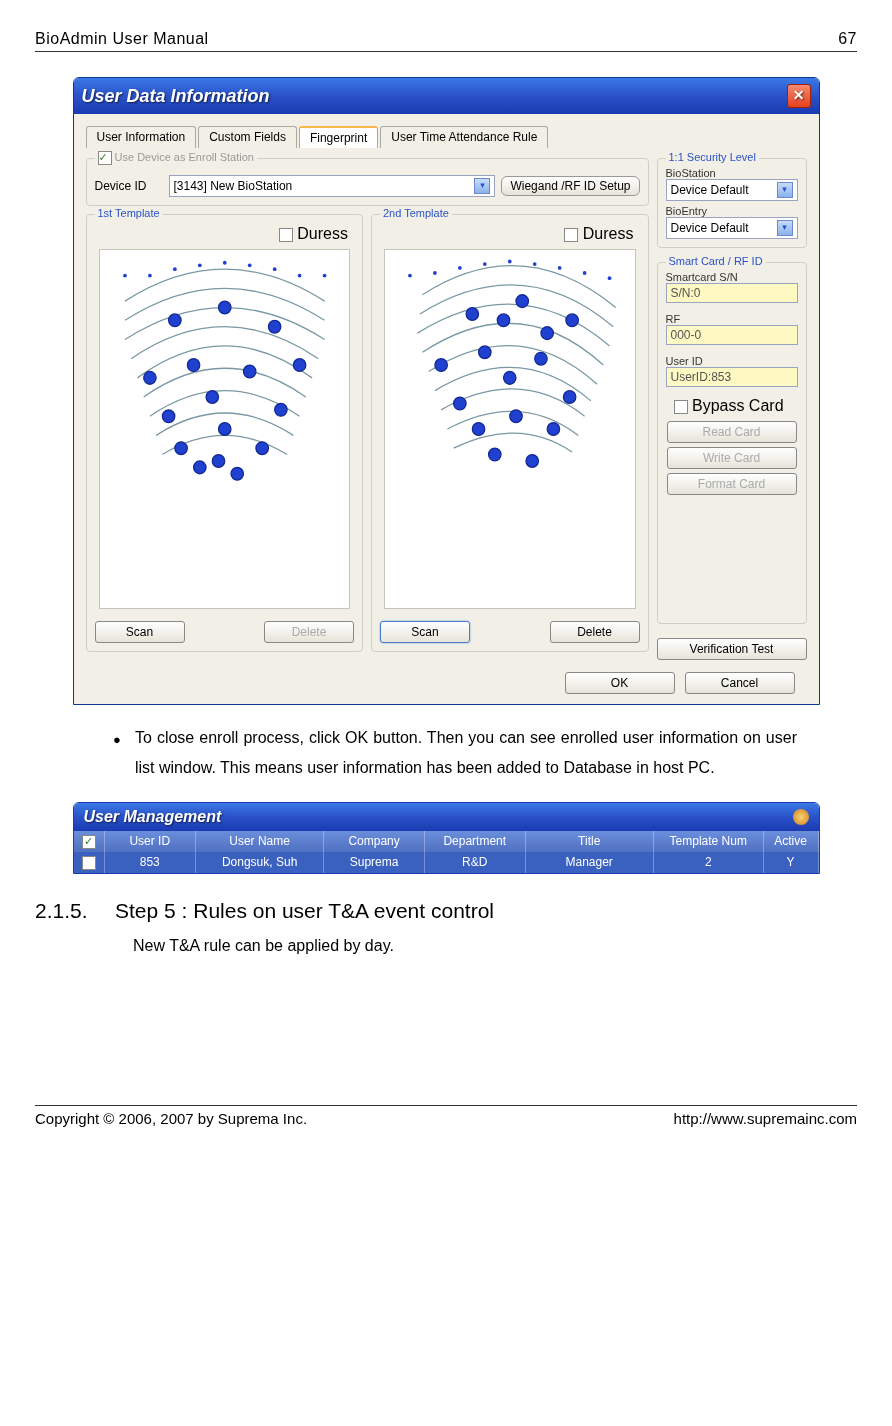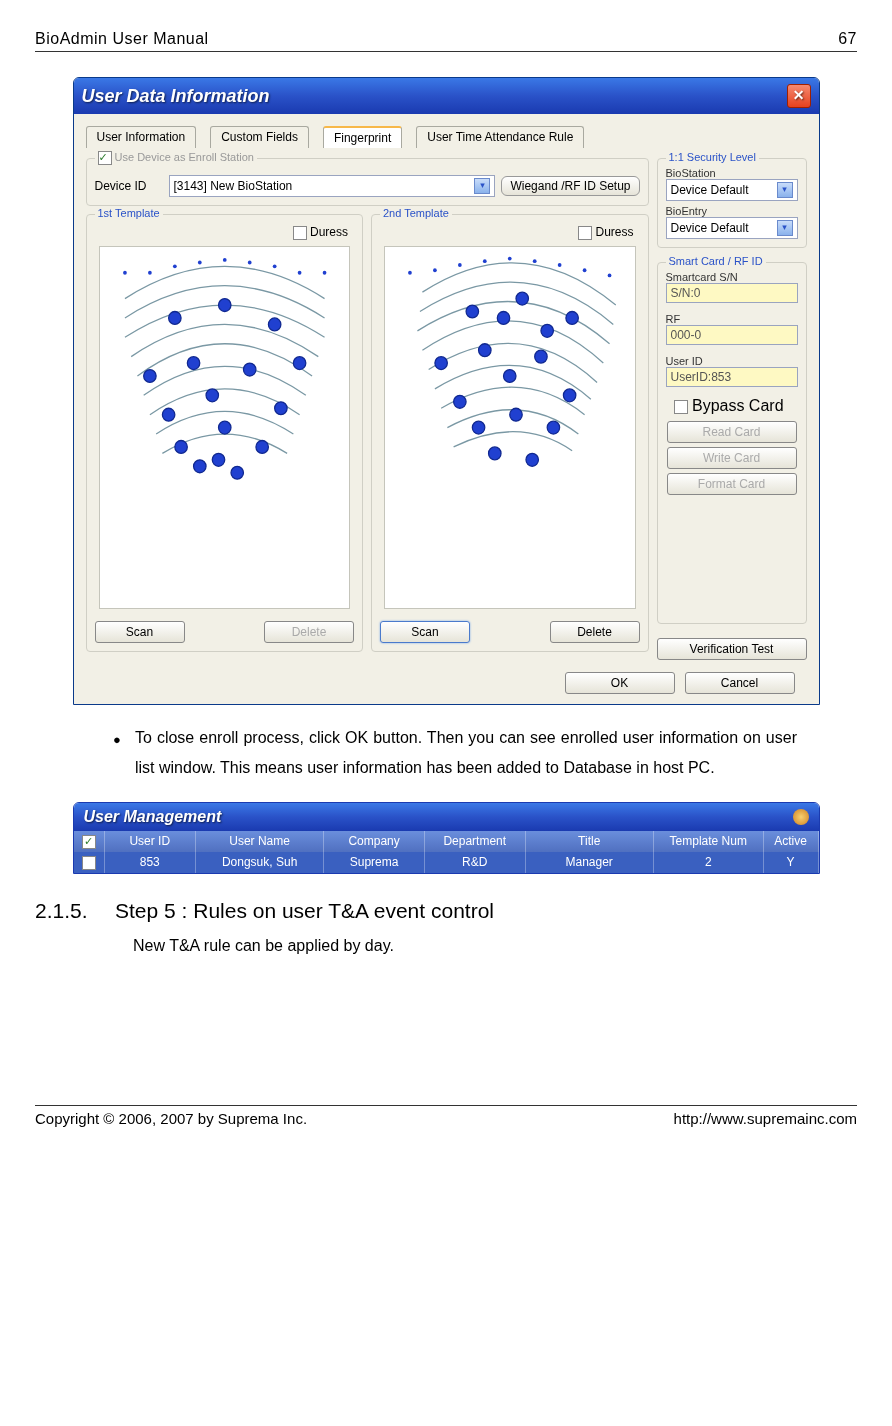--- a/index.html
+++ b/index.html
@@ -58,21 +58,21 @@
       font-size: 14px;
     }
     .dialog-body {
       padding: 12px 12px 44px 12px;
       background: #f2f0e6;
       position: relative;
     }
     
     .tabs {
       display: flex;
-      gap: 12px;
+      gap: 0;
       margin-bottom: 10px;
     }
     .tab {
       border: 1px solid #a9a9a0;
       border-bottom: none;
       padding: 3px 10px;
       font-size: 12px;
       background: #f2f0e6;
       border-radius: 3px 3px 0 0;
       margin-right: 2px;
@@ -127,21 +127,21 @@
     .device-select { flex:1; }
     .wiegand-btn {
       border: 1px solid #999;
       background: linear-gradient(to bottom,#fff,#e6e4d8);
       font-size: 12px;
       padding: 2px 8px;
       border-radius: 6px;
     }
     .templates-row { display:flex; gap:8px; margin-top:8px;}
     .template-box .fieldset { height: 420px; display:flex; flex-direction:column; }
-    .duress-row { text-align:right; font-size:12px; padding:2px 6px; }
+    .duress-row { text-align:right; font-size:16px; padding:2px 6px; }
     .checkbox {
       display:inline-block; width:12px; height:12px;
       border:1px solid #888; background:white; vertical-align:middle;
     }
     .checkbox.checked::after {
       content:"✓"; display:block; font-size:11px; line-height:10px; color:#2a7a2a;
     }
     .fingerprint-canvas {
       background:white;
       border:1px solid #c5c5bb;

